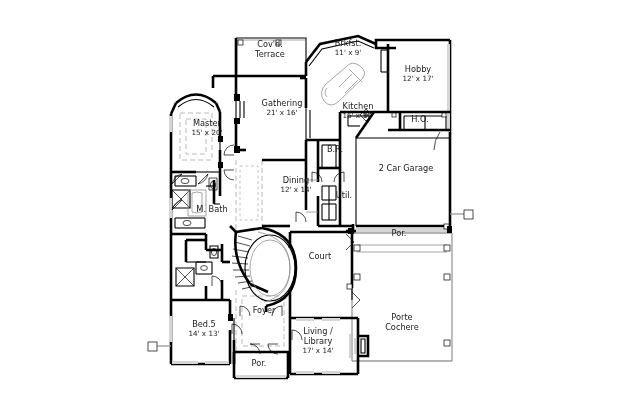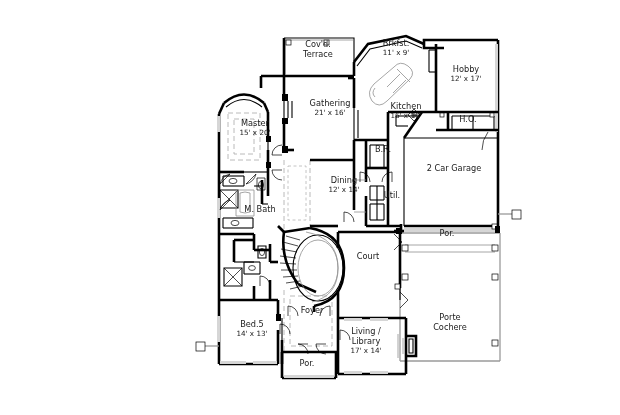--- a/index.html
+++ b/index.html
@@ -1,18 +1,18 @@
 <!DOCTYPE html>
 <html><head>
 <meta charset="utf-8">
 <style>
   html,body{margin:0;padding:0;background:#ffffff;}
   body{width:620px;height:415px;overflow:hidden;
        font-family:"DejaVu Sans", sans-serif;}
-  #plan-root{position:relative;width:498px;height:415px;background:#eab308;margin-left:48px;}
+  #plan-root{position:relative;width:498px;height:415px;background:#eab308;}
   svg{display:block;}
   .rm-label{font-family:"DejaVu Sans", sans-serif;fill:#1a1a1a;text-anchor:middle;}
   .rm-name{font-size:8.2px;}
   .rm-dim{font-size:7.2px;}
 </style>
 </head>
 <body>
 
 <div id="plan-root">
 <svg id="plan-svg" width="620" height="415" viewBox="0 0 620 415" shape-rendering="geometricPrecision">

